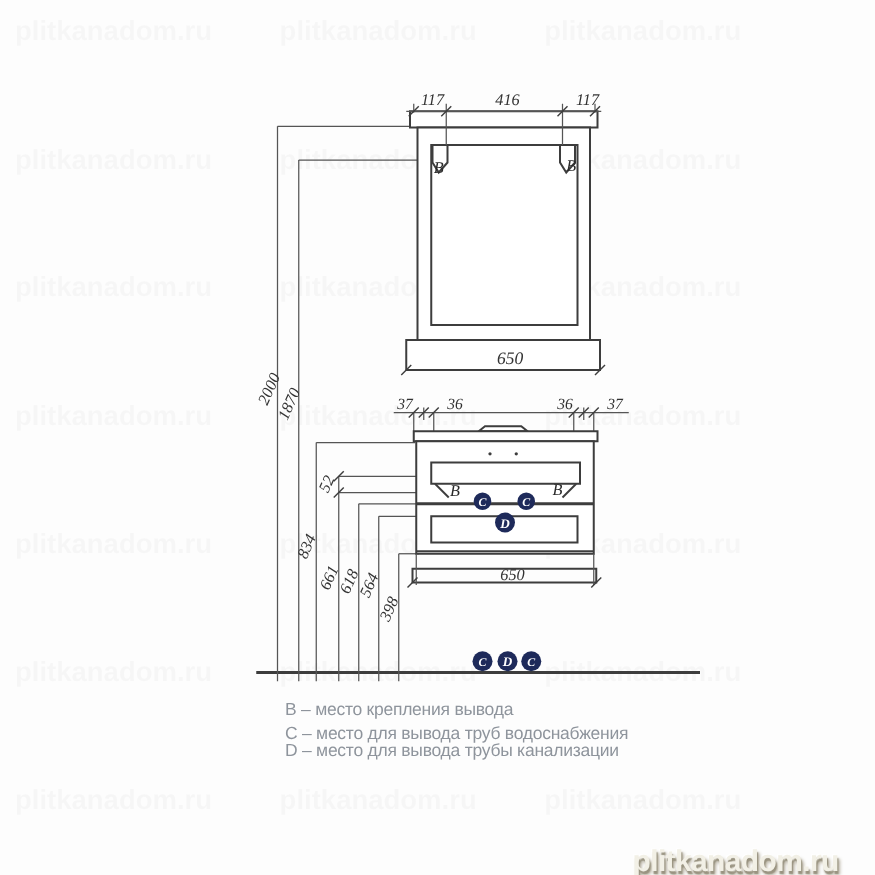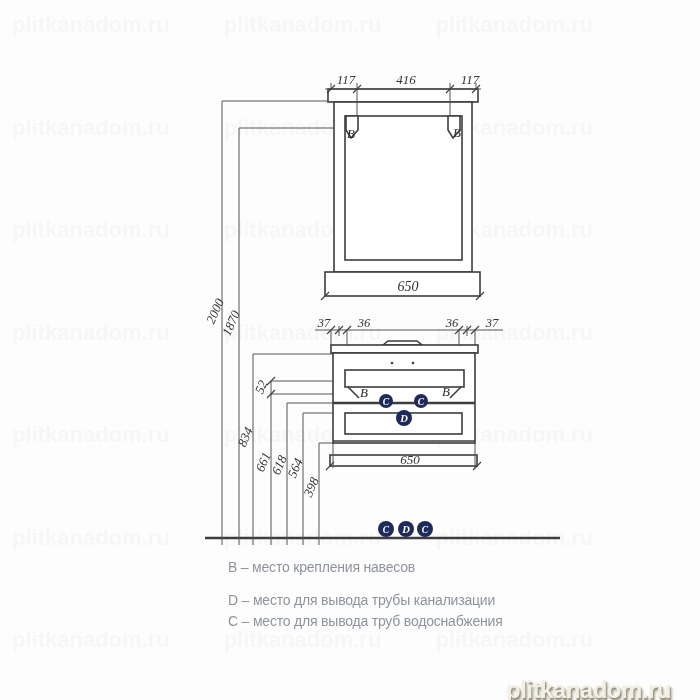--- a/index.html
+++ b/index.html
@@ -174,20 +174,20 @@
       <circle cx="386" cy="529" r="8" fill="#1e2a5a"></circle>
       <circle cx="406" cy="529" r="8" fill="#1e2a5a"></circle>
       <circle cx="425" cy="529" r="8" fill="#1e2a5a"></circle>
       <text class="mletter" x="386" y="532.5">C</text>
       <text class="mletter2" x="406" y="533">D</text>
       <text class="mletter" x="425" y="532.5">C</text>
     </g>
   </svg>
 
   <div>
-    <div class="legend-line" style="top:559px">B – место крепления навесов</div>
-    <div class="legend-line" style="top:613px">C – место для вывода труб водоснабжения</div>
+    <div class="legend-line" style="top:559px">B – место крепления вывода</div>
+    <div class="legend-line" style="top:578px">C – место для вывода труб водоснабжения</div>
     <div class="legend-line" style="top:592px">D – место для вывода трубы канализации</div>
   </div>
 
   <div class="wm-main">plitkanadom.ru</div>
 
 </div>
 
 </body></html>

